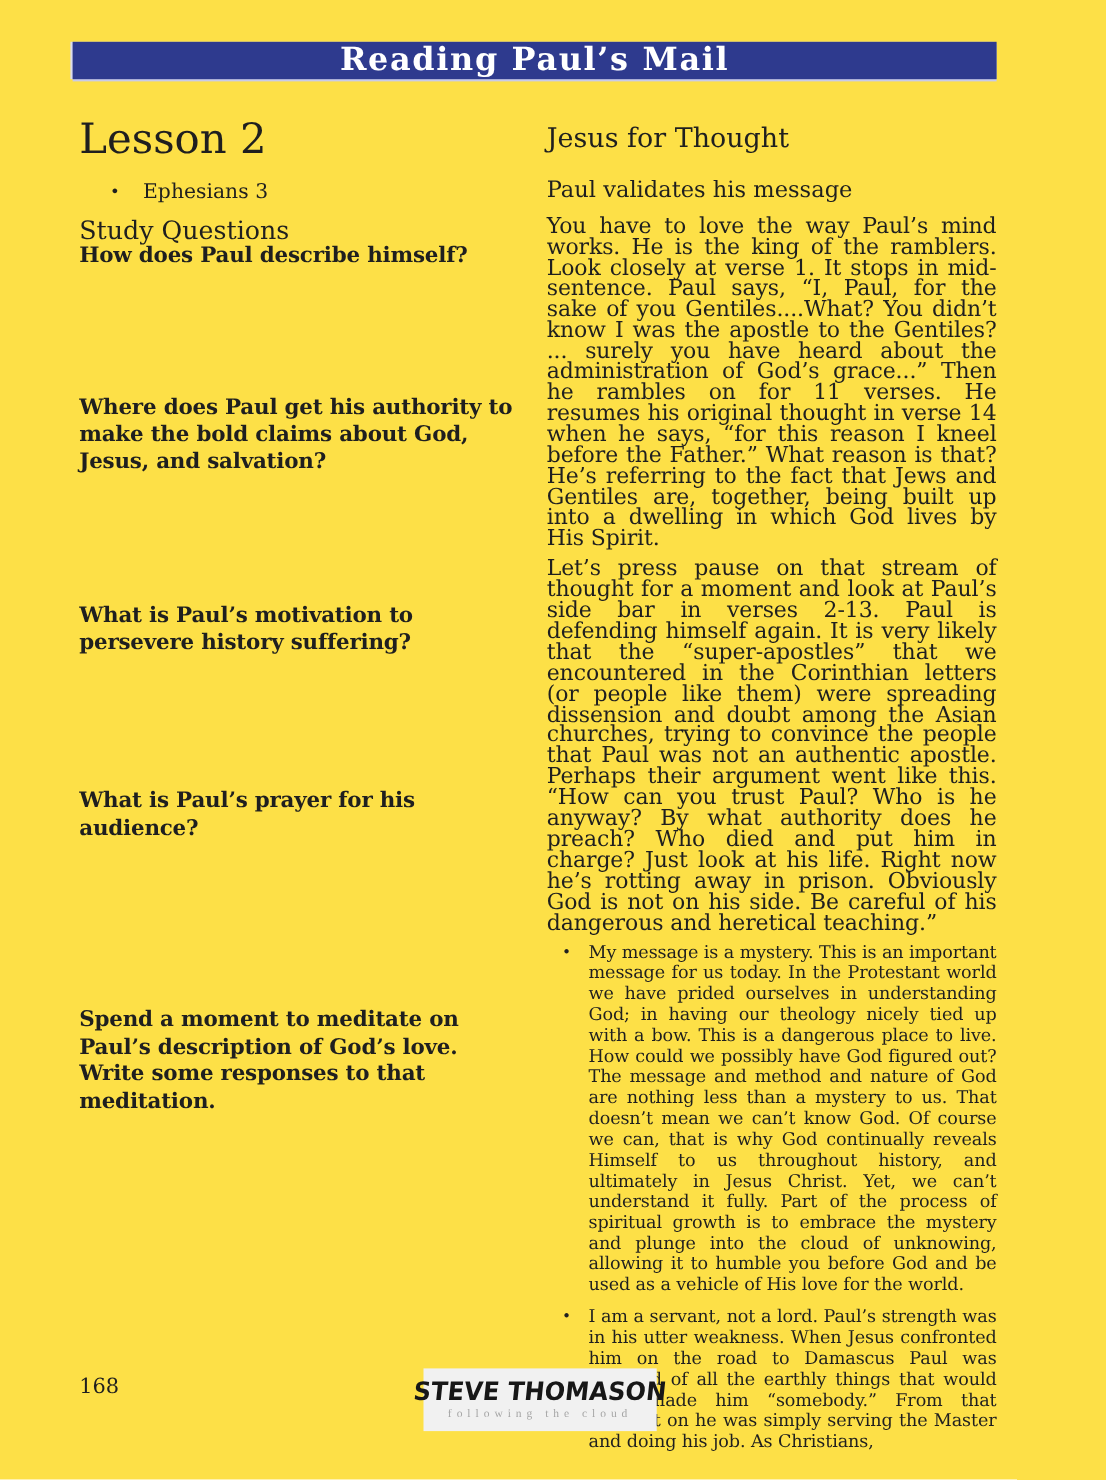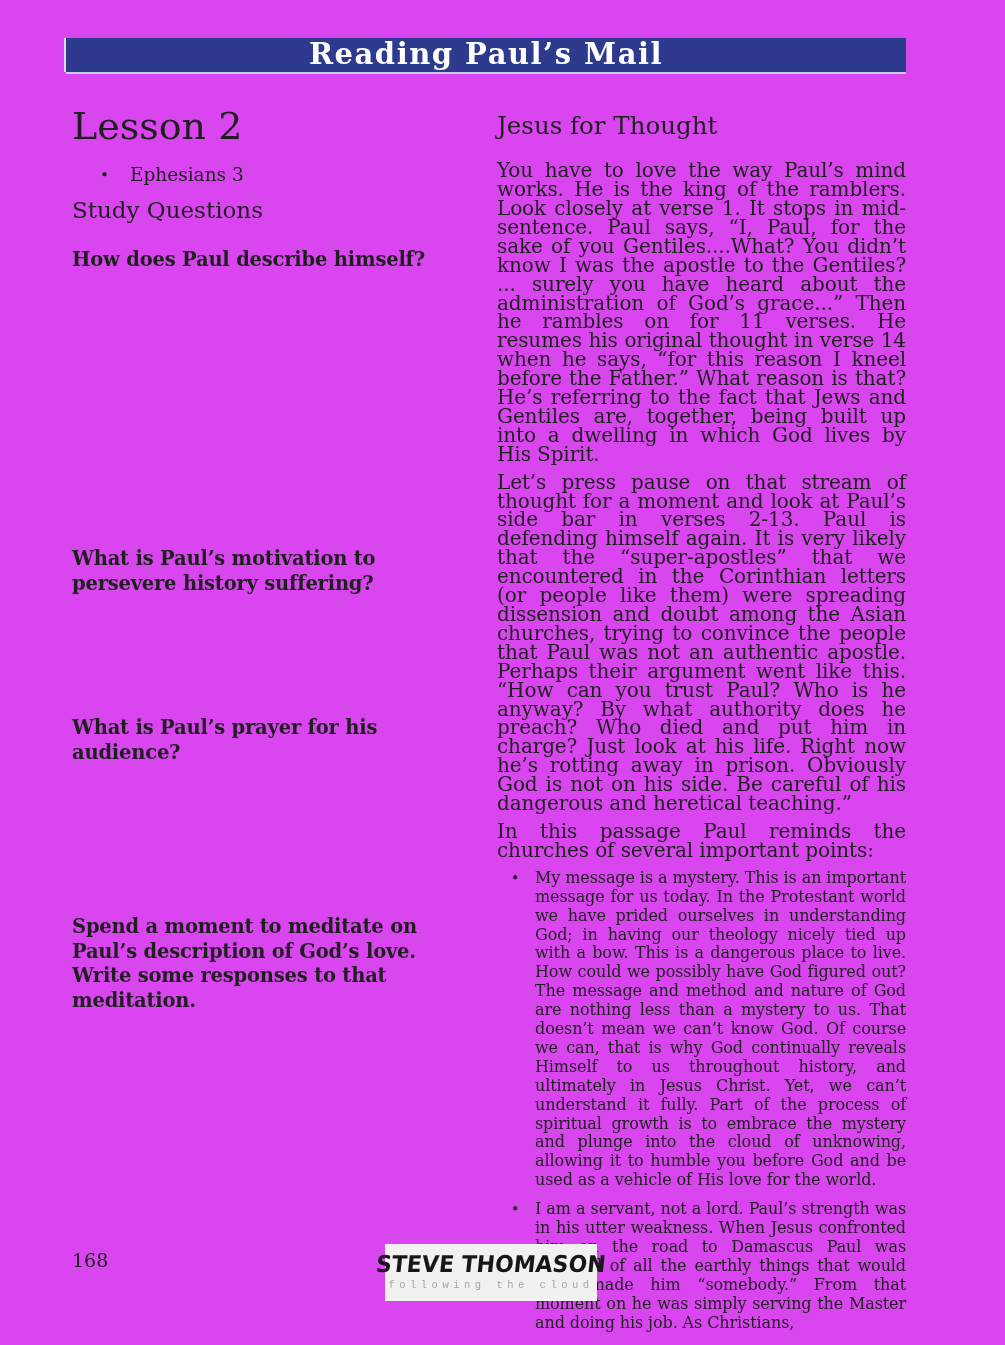--- a/index.html
+++ b/index.html
@@ -1,19 +1,19 @@
 <!DOCTYPE html>
 <html><head>
 <meta charset="utf-8">
 <style>
   html,body{margin:0;padding:0;background:#ffffff;}
   .page{
     position:relative;
     width:1005px;height:1345px;
-    background:#d946ef;
+    background:#fde047;
     font-family:"DejaVu Serif", serif;
     color:#1f1f1f;
     overflow:hidden;
   }
   
   .banner{
     position:absolute;left:66px;top:38px;width:840px;height:34px;
     background:#2e3a8e;
     box-shadow:0 2px 0 #c9cbe8, -2px 0 0 #dcdcec;
     display:flex;align-items:center;justify-content:center;
@@ -35,21 +35,21 @@
   .scripture .dot{display:inline-block;width:30px;font-size:15px;vertical-align:1px;}
   .sq-heading{
     position:absolute;left:72px;top:197px;
     font-size:23px;font-weight:400;margin:0;line-height:1.15;
   }
   .q{
     position:absolute;left:72px;width:398px;
     font-weight:bold;font-size:19.5px;line-height:24.5px;margin:0;
     letter-spacing:-0.2px;
   }
-  .q0{top:248px}
+  .q0{top:220px}
   .q1{top:358px}
   .q2{top:547px}
   .q3{top:716px}
   .q4{top:915px}
   
   .right-col{
     position:absolute;left:497px;top:112px;width:409px;
   }
   .fft-heading{
     font-size:24.5px;font-weight:400;margin:0 0 21px 0;line-height:1.15;
@@ -80,21 +80,21 @@
     background:#f1f1f1;
     display:flex;flex-direction:column;align-items:center;justify-content:center;
   }
   .logo-name{
     font-family:"DejaVu Sans", sans-serif;
     font-weight:bold;font-size:22px;line-height:22px;color:#171717;
     transform:skewX(-6deg) scaleY(1.05);
     letter-spacing:0px;white-space:nowrap;
   }
   .logo-tag{
-    font-family:Liberation Mono, monospace;
+    font-family:Liberation Serif, serif;
     font-size:10.5px;color:#a6a6a6;letter-spacing:4.5px;margin-top:3px;
     white-space:nowrap;
   }
 </style>
 </head>
 <body>
 
 <div class="page">
 
   <header class="banner">
@@ -103,30 +103,31 @@
 
   <h1 class="lesson-title">Lesson 2</h1>
 
   <div class="scripture">
     <span class="dot">•</span><span>Ephesians 3</span>
   </div>
 
   <h2 class="sq-heading">Study Questions</h2>
 
   <p class="q q0">How does Paul describe himself?</p>
+  <p class="q q1">Where does Paul get his authority to make the bold claims about God, Jesus, and salvation?</p>
   <p class="q q2">What is Paul’s motivation to persevere history suffering?</p>
   <p class="q q3">What is Paul’s prayer for his audience?</p>
   <p class="q q4">Spend a moment to meditate on Paul’s description of God’s love.  Write some responses to that meditation.</p>
 
   <main class="right-col">
     <h2 class="fft-heading">Jesus for Thought</h2>
+    <h3 class="fft-sub">Paul validates his message</h3>
 
     <p class="body">You have to love the way Paul’s mind works.  He is the king of the ramblers.  Look closely at verse 1.  It stops in mid-sentence.  Paul says, “I, Paul, for the sake of you Gentiles....What? You didn’t know I was the apostle to the Gentiles?  ... surely you have heard about the administration of God’s grace...”  Then he rambles on for 11 verses.  He resumes his original thought in verse 14 when he says, “for this reason I kneel before the Father.”  What reason is that?  He’s referring to the fact that Jews and Gentiles are, together, being built up into a dwelling in which God lives by His Spirit.</p>
     <p class="body">Let’s press pause on that stream of thought for a moment and look at Paul’s side bar in verses 2-13.  Paul is defending himself again.  It is very likely that the “super-apostles” that we encountered in the Corinthian letters (or people like them) were spreading dissension and doubt among the Asian churches, trying to convince the people that Paul was not an authentic apostle.  Perhaps their argument went like this.  “How can you trust Paul?  Who is he anyway?  By what authority does he preach?  Who died and put him in charge? Just look at his life.  Right now he’s rotting away in prison.  Obviously God is not on his side.  Be careful of his dangerous and heretical teaching.”</p>
-    <p class="body">In this passage Paul reminds the churches of several important points:</p>
 
     <ul class="points">
       <li>
         <span class="marker">•</span><span>My message is a mystery.  This is an important message for us today.  In the Protestant world we have prided ourselves in understanding God; in having our theology nicely tied up with a bow.  This is a dangerous place to live.  How could we possibly have God figured out?  The message and method and nature of God are nothing less than a mystery to us.  That doesn’t mean we can’t know God. Of course we can, that is why God continually reveals Himself to us throughout history, and ultimately in Jesus Christ.  Yet, we can’t understand it fully.  Part of the process of spiritual growth is to embrace the mystery and plunge into the cloud of unknowing, allowing it to humble you before God and be used as a vehicle of His love for the world.</span>
       </li>
       <li>
         <span class="marker">•</span><span>I am a servant, not a lord.  Paul’s strength was in his utter weakness.  When Jesus confronted him on the road to Damascus Paul was stripped of all the earthly things that would have made him “somebody.” From that moment on he was simply serving the Master and doing his job.  As Christians,</span>
       </li>
     </ul>
   </main>

